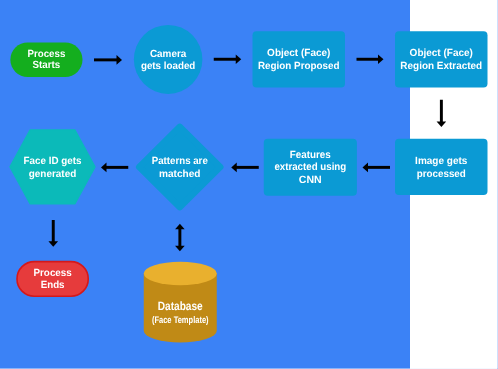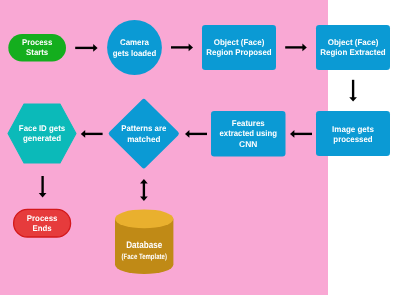--- a/index.html
+++ b/index.html
@@ -1,19 +1,19 @@
 <!DOCTYPE html>
 <html><head>
 <meta charset="utf-8">
 <title>Face Recognition Process Flowchart</title>
 <style>
   html,body{margin:0;padding:0;background:#ffffff;}
   body{width:398px;height:295px;overflow:hidden;
        font-family:"Liberation Sans",sans-serif;}
-  #stage{position:relative;width:328px;height:295px;background:#f9a8d4;}
+  #stage{position:relative;width:328px;height:295px;background:#3b82f6;}
   #chart{position:absolute;left:0;top:0;display:block;}
   #labels-layer{filter:opacity(1);}
   #chart text{font-family:"Liberation Sans",sans-serif;font-weight:bold;fill:#ffffff;
               text-rendering:geometricPrecision;}
 </style>
 </head>
 <body>
 
 <div id="stage">
   <svg id="chart" width="398" height="295" viewBox="0 0 398 295" xmlns="http://www.w3.org/2000/svg">

